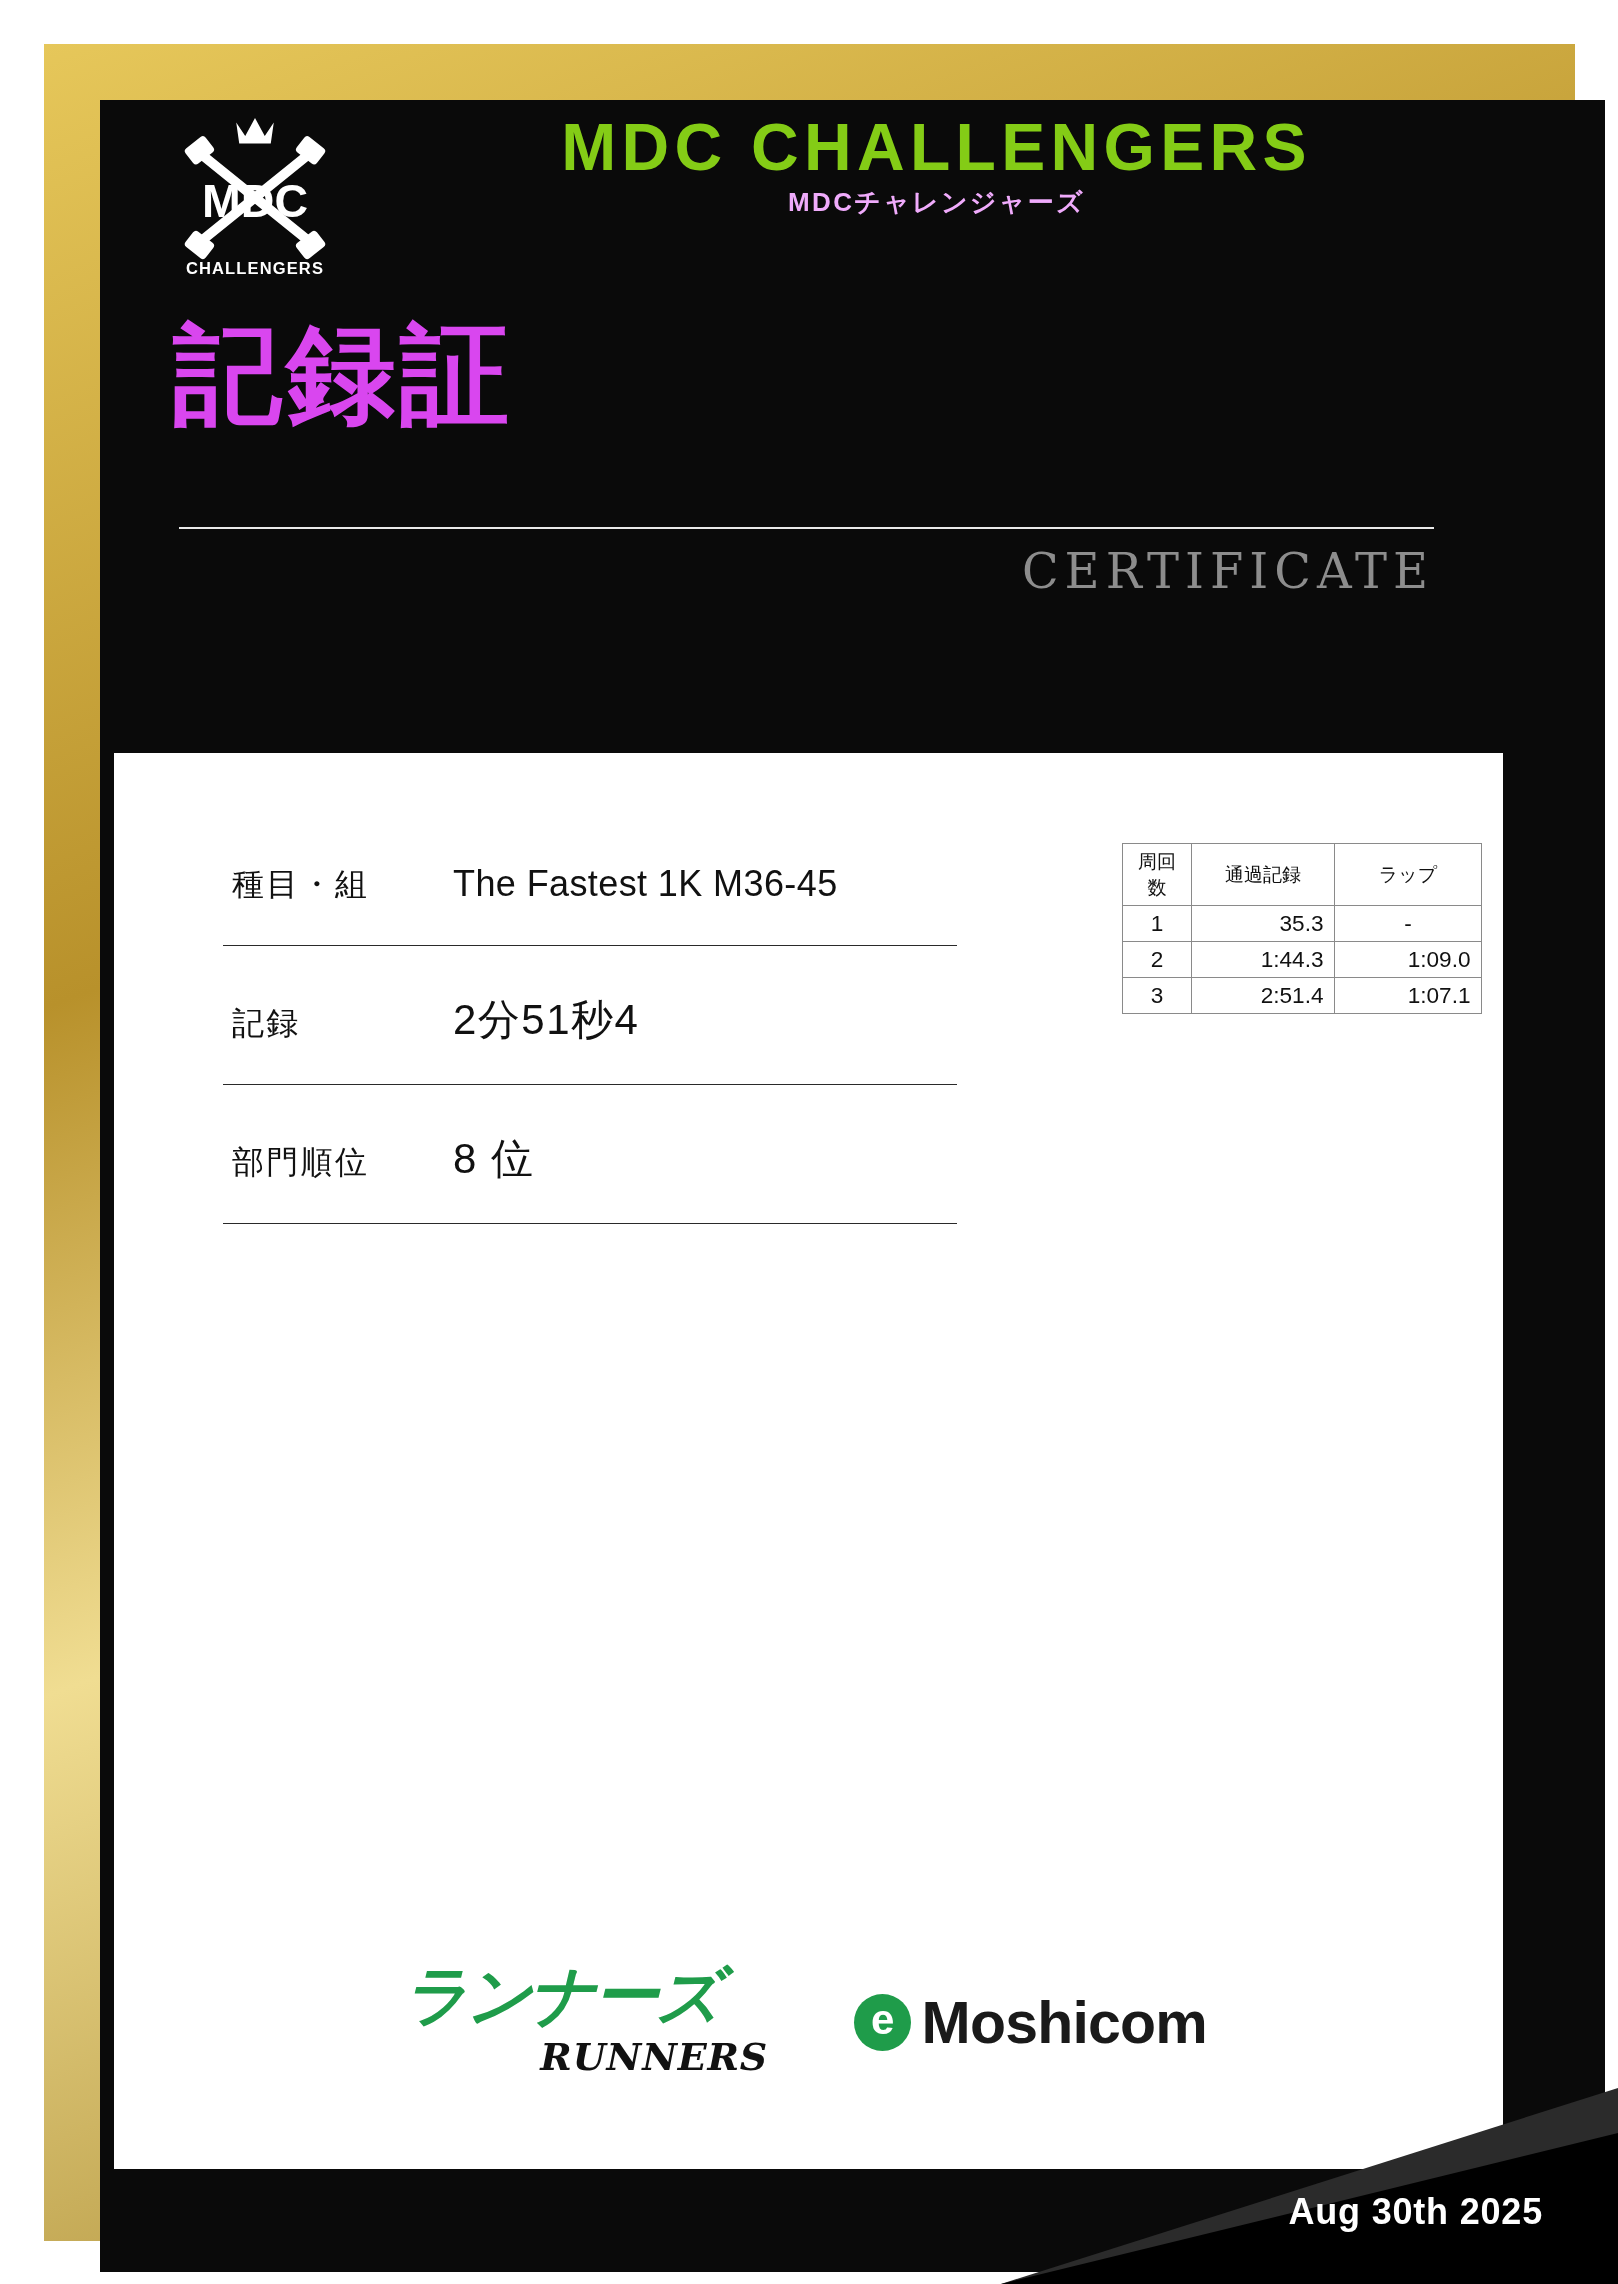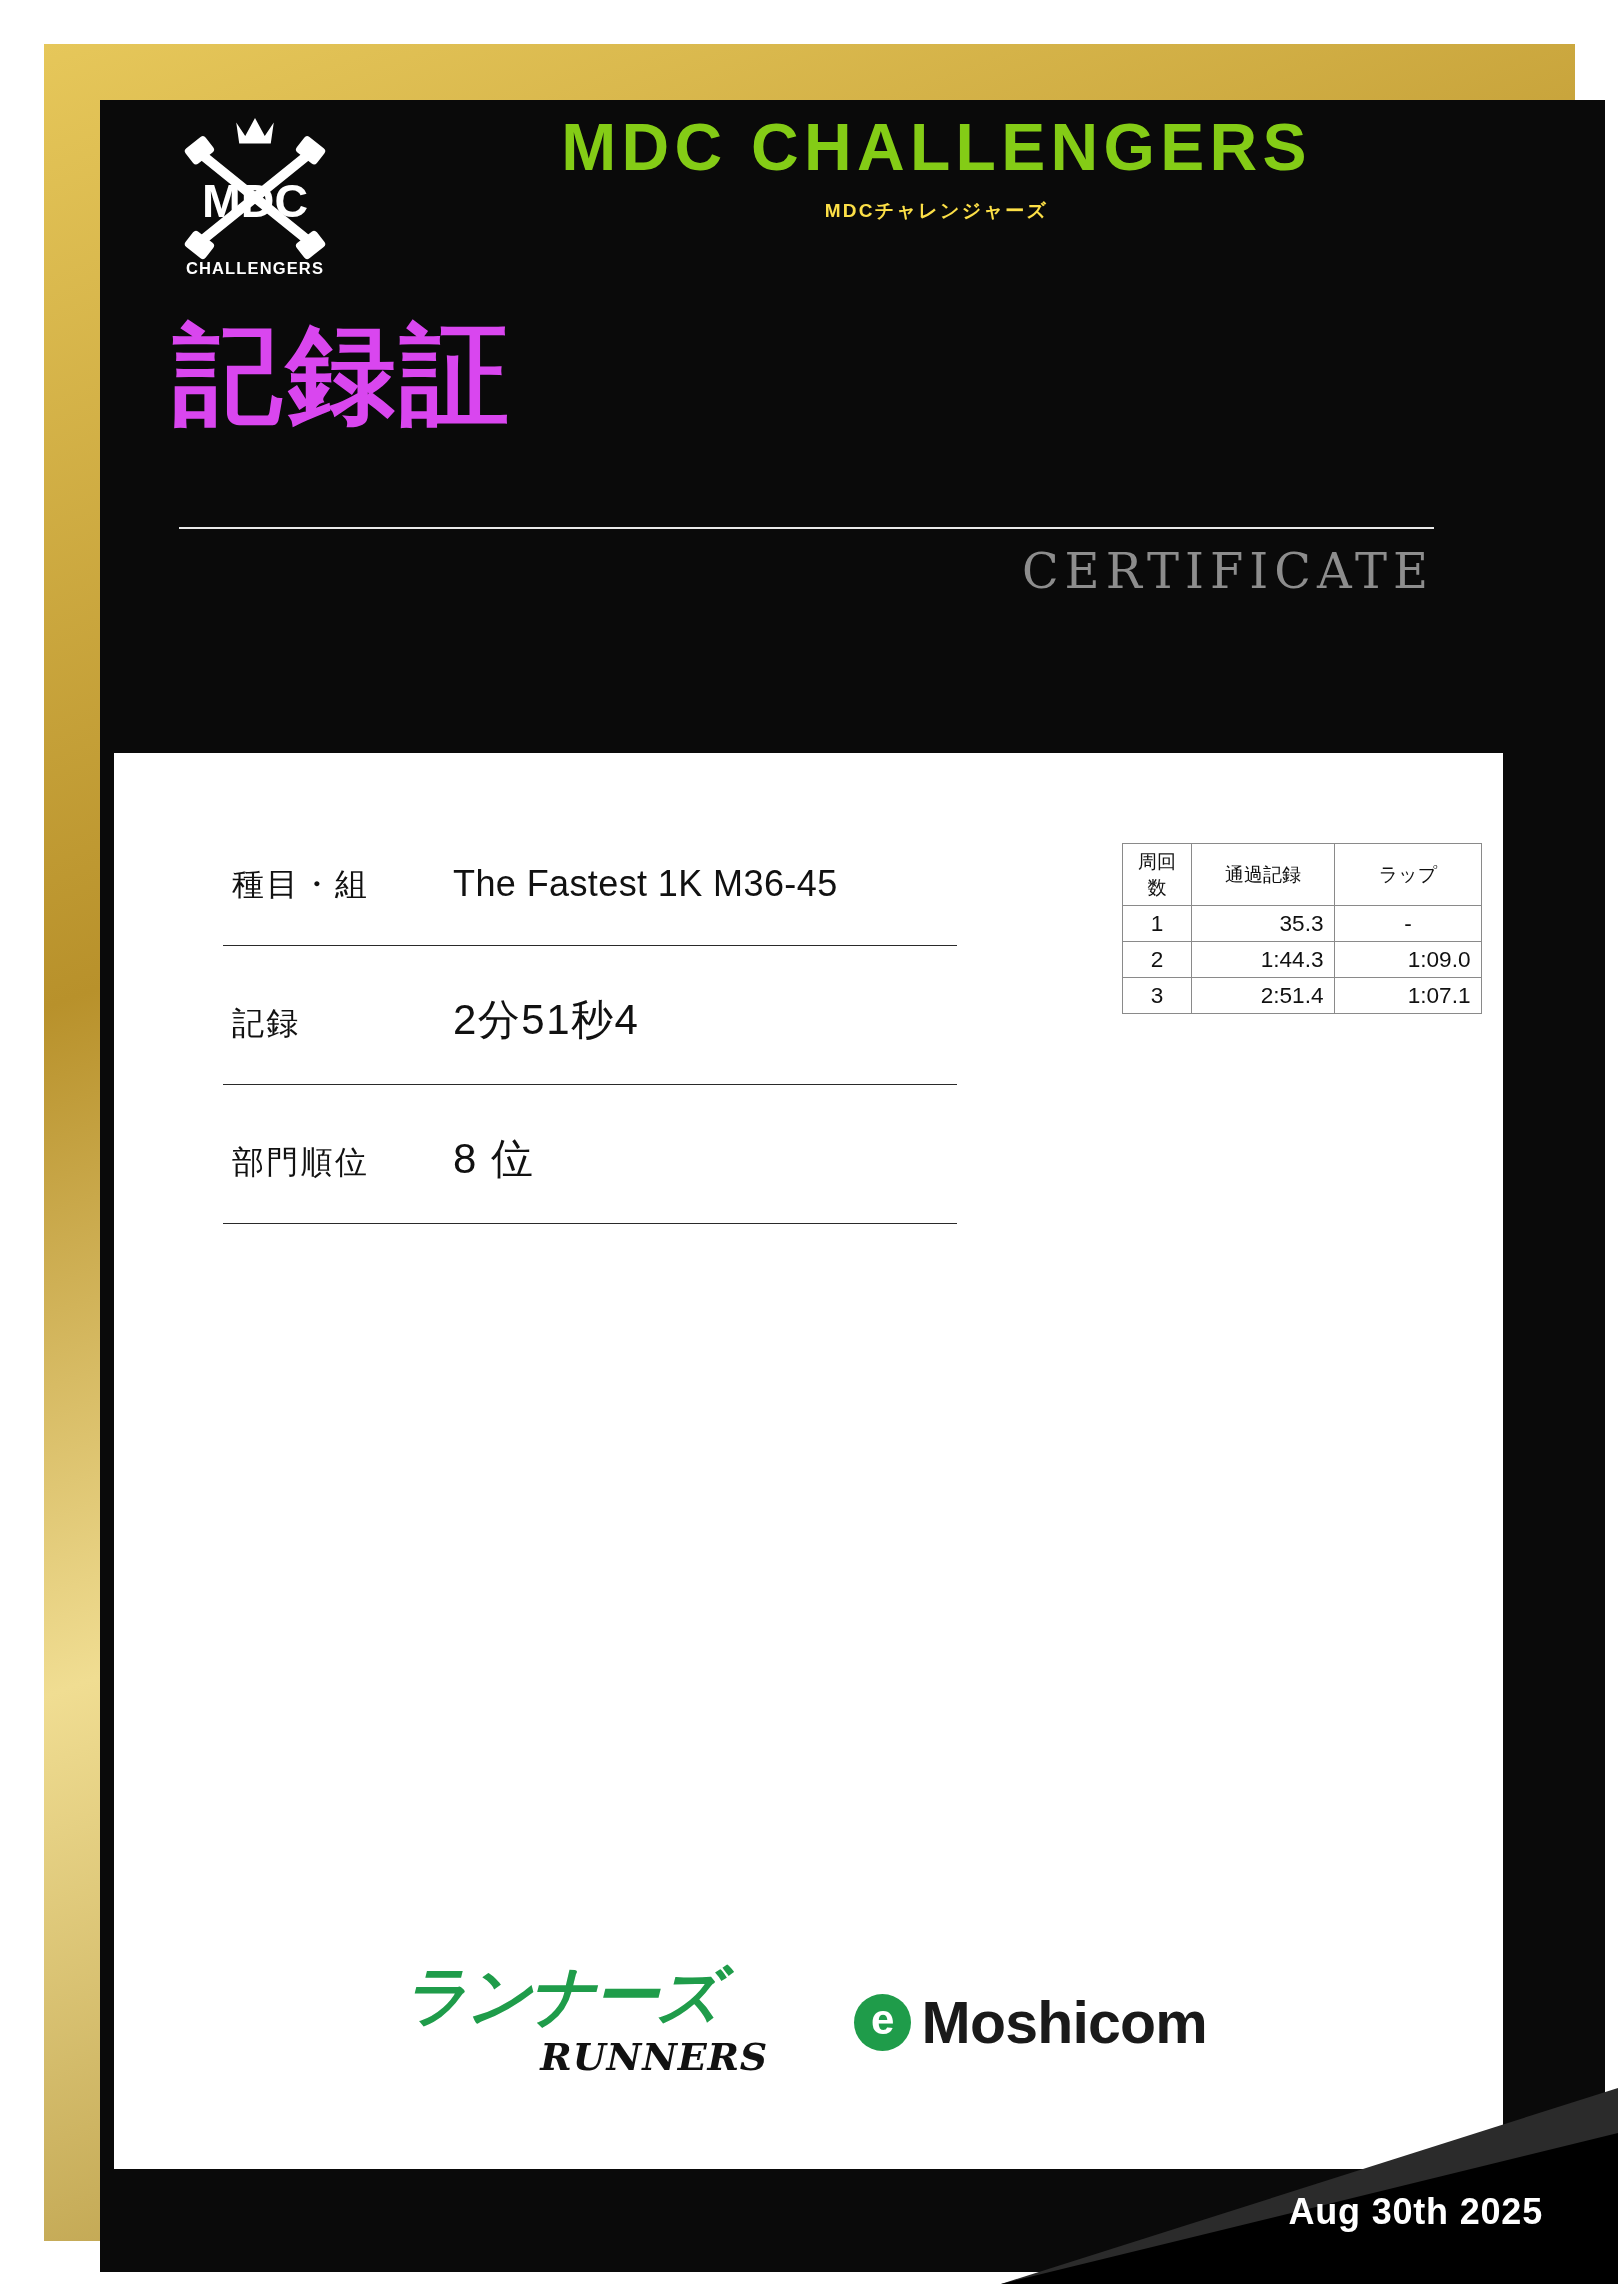--- a/index.html
+++ b/index.html
@@ -102,25 +102,25 @@
   }
   .brand-en {
     font-size: 66px;
     font-weight: bold;
     letter-spacing: 5.3px;
     color: #84cc16;
     line-height: 1.05;
     white-space: nowrap;
   }
   .brand-jp {
-    margin-top: 16px;
-    font-size: 19px;
+    margin-top: 3px;
+    font-size: 26px;
     font-weight: bold;
     letter-spacing: 2.3px;
-    color: #fde047;
+    color: #f0abfc;
     white-space: nowrap;
   }
 
   
   .title-jp {
     position: absolute;
     left: 173px;
     top: 320px;
     font-family: "DejaVu Serif", serif;
     font-size: 109px;

